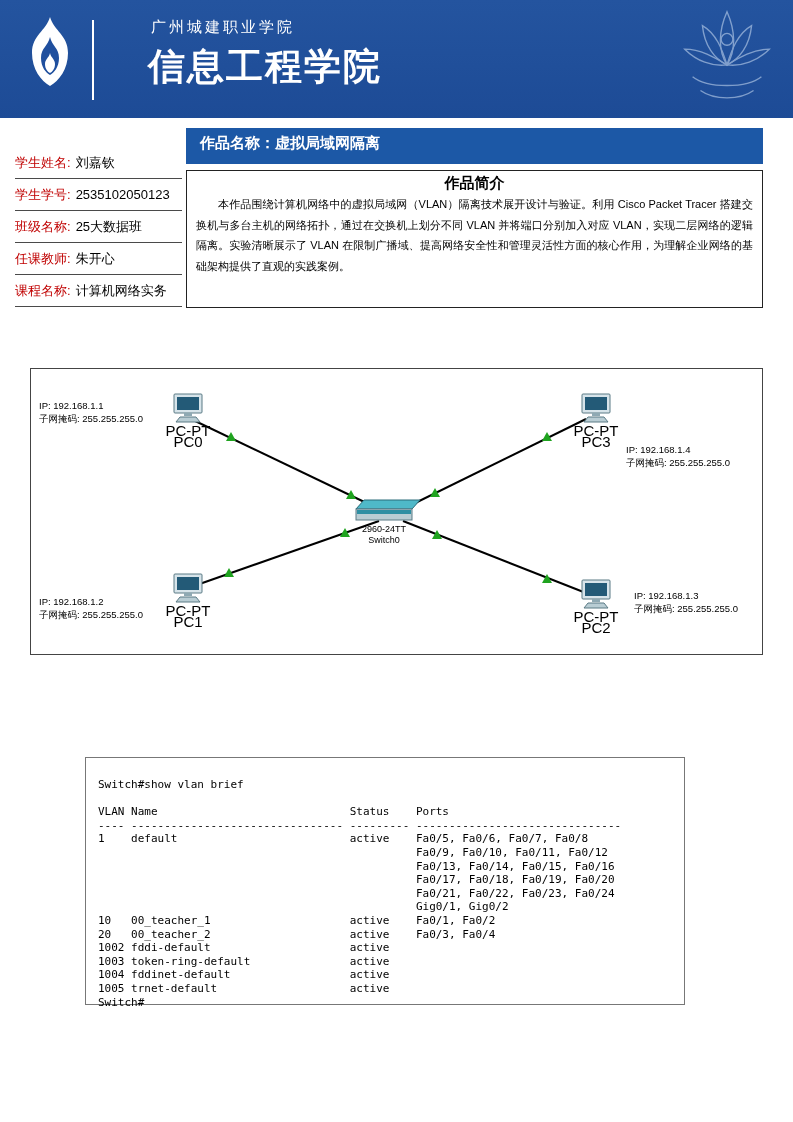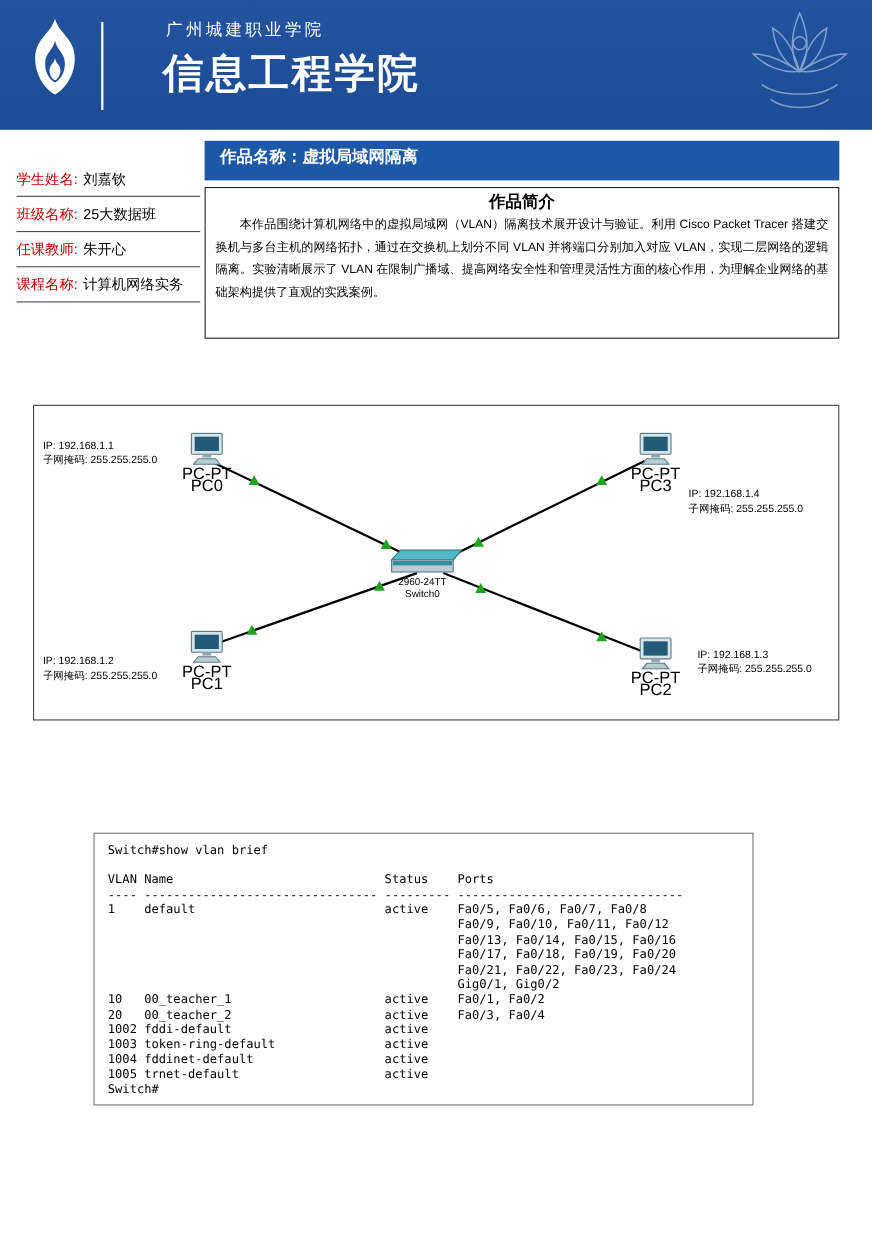--- a/index.html
+++ b/index.html
@@ -46,21 +46,21 @@
   .node-pc2{left:530px;top:210px;}
   .switch-labels{position:absolute;left:313px;top:155px;width:80px;text-align:center;font-size:9px;line-height:11px;}
   .ip-note{position:absolute;font-size:9.5px;line-height:13px;color:#000;white-space:nowrap;background:#fff;}
   .note-pc0{left:8px;top:30px;}
   .note-pc3{left:595px;top:47px;margin-top:27px;}
   .note-pc1{left:8px;top:226px;}
   .note-pc2{left:603px;top:220px;}
 
   
   .terminal-box{position:absolute;left:85px;top:757px;width:600px;height:248px;
-                border:1px solid #777;box-sizing:border-box;padding:8px 12px;background:#fff;}
+                border:1px solid #777;box-sizing:border-box;padding:20px 12px;background:#fff;}
   .terminal-pre{margin:0;font-family:"DejaVu Sans Mono","Liberation Mono",monospace;
                 font-size:11px;line-height:13.6px;white-space:pre;color:#000;}
 </style>
 </head>
 <body>
 
 <div class="page">
 
   <div class="header">
     <svg class="logo-svg" width="64" height="84" viewBox="0 0 64 84">
@@ -85,20 +85,23 @@
     </svg>
   </div>
 
   <div class="work-name-bar">作品名称：虚拟局域网隔离</div>
 
   <div class="info-col">
     <div class="info-row">
       <span class="info-label">学生姓名:</span><span class="info-value">刘嘉钦</span>
     </div>
     <div class="info-row">
+      <span class="info-label">学生学号:</span><span class="info-value">2535102050123</span>
+    </div>
+    <div class="info-row">
       <span class="info-label">班级名称:</span><span class="info-value">25大数据班</span>
     </div>
     <div class="info-row">
       <span class="info-label">任课教师:</span><span class="info-value">朱开心</span>
     </div>
     <div class="info-row">
       <span class="info-label">课程名称:</span><span class="info-value">计算机网络实务</span>
     </div>
   </div>
 

